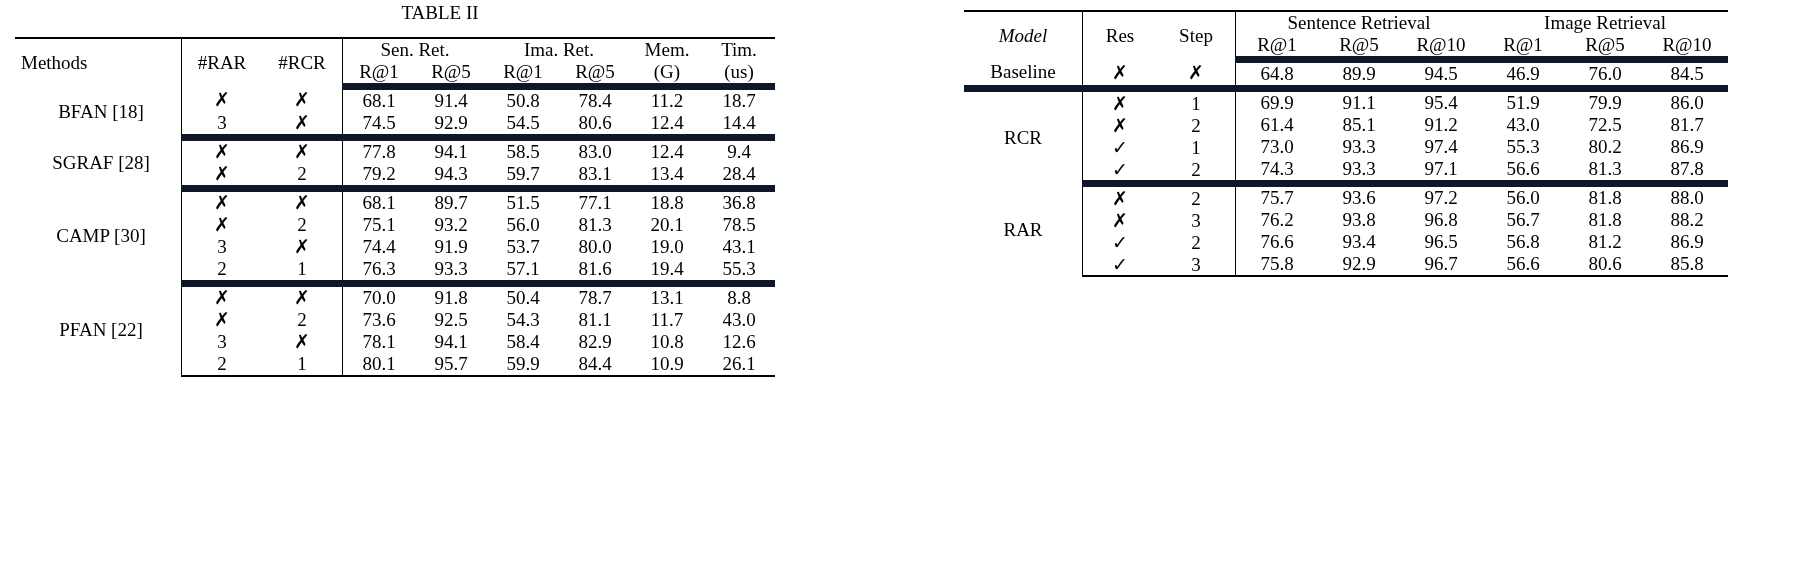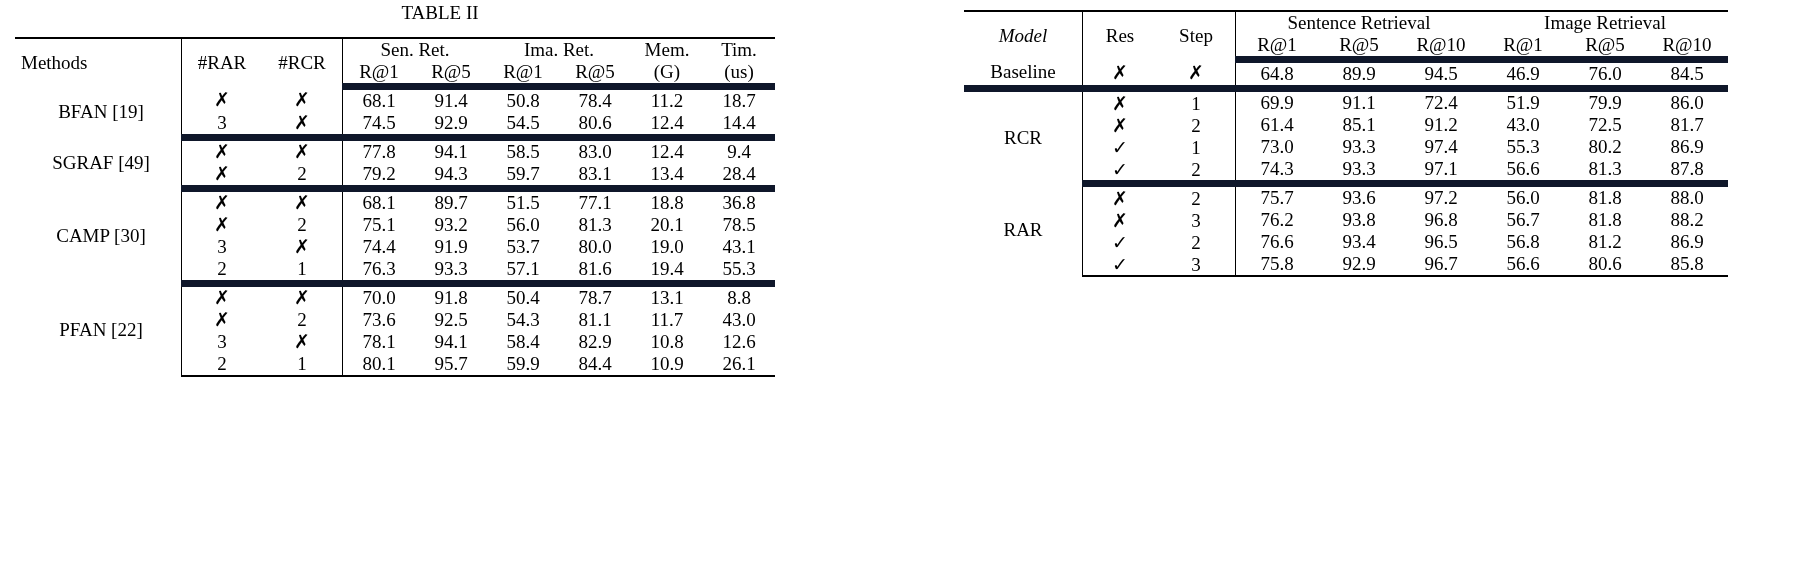--- a/index.html
+++ b/index.html
@@ -109,21 +109,21 @@
       <tr class="hdr-row rule-mid">
         <td class="c-val vline-l">R@1</td>
         <td class="c-val">R@5</td>
         <td class="c-val">R@1</td>
         <td class="c-val">R@5</td>
         <td class="c-val">(G)</td>
         <td class="c-val">(us)</td>
       </tr>
 
       <tr class="body-row">
-        <td class="method-cell" rowspan="2">BFAN [19]</td>
+        <td class="method-cell" rowspan="2">BFAN [18]</td>
         <td class="vline-l mark">✗</td>
         <td class="mark">✗</td>
         <td class="vline-l">68.1</td>
         <td>91.4</td>
         <td>50.8</td>
         <td>78.4</td>
         <td>11.2</td>
         <td>18.7</td>
       </tr>
       <tr class="body-row rule-mid">
@@ -131,21 +131,21 @@
         <td class="mark">✗</td>
         <td class="vline-l bold">74.5</td>
         <td class="bold">92.9</td>
         <td class="bold">54.5</td>
         <td class="bold">80.6</td>
         <td>12.4</td>
         <td>14.4</td>
       </tr>
 
       <tr class="body-row">
-        <td class="method-cell" rowspan="2">SGRAF [49]</td>
+        <td class="method-cell" rowspan="2">SGRAF [28]</td>
         <td class="vline-l mark">✗</td>
         <td class="mark">✗</td>
         <td class="vline-l">77.8</td>
         <td>94.1</td>
         <td>58.5</td>
         <td>83.0</td>
         <td>12.4</td>
         <td>9.4</td>
       </tr>
       <tr class="body-row rule-mid">
@@ -279,21 +279,21 @@
         <td>76.0</td>
         <td>84.5</td>
       </tr>
 
       <tr class="body-row">
         <td rowspan="4">RCR</td>
         <td class="vline-l mark">✗</td>
         <td class="mark">1</td>
         <td class="vline-l">69.9</td>
         <td>91.1</td>
-        <td>72.4</td>
+        <td>95.4</td>
         <td>51.9</td>
         <td>79.9</td>
         <td>86.0</td>
       </tr>
       <tr class="body-row">
         <td class="vline-l mark">✗</td>
         <td class="mark">2</td>
         <td class="vline-l">61.4</td>
         <td>85.1</td>
         <td>91.2</td>

